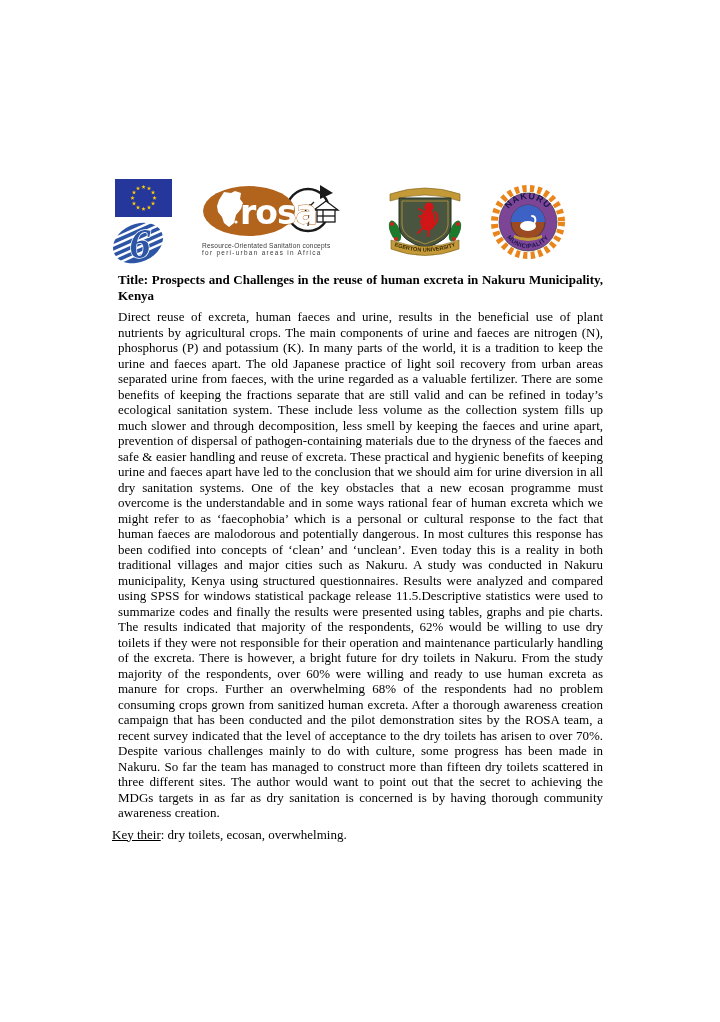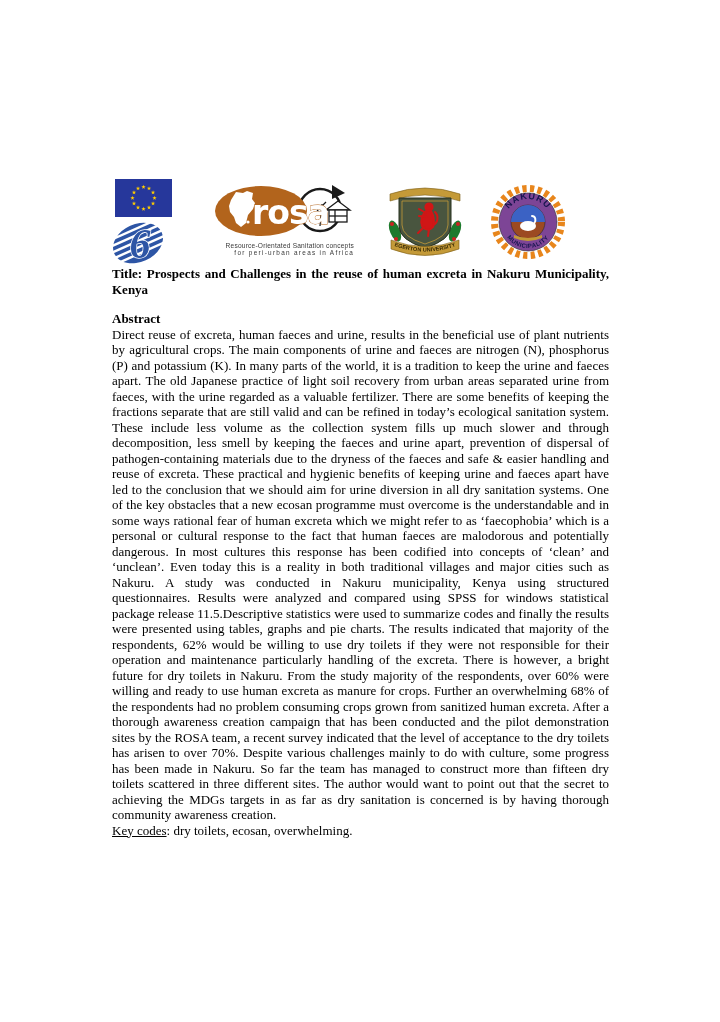--- a/index.html
+++ b/index.html
@@ -14,27 +14,27 @@
   .content{
     position:absolute;
     left:112px; top:178px;
     width:497px;
   }
   
   .logo-row{position:relative;height:88px;}
   .logo-eu{position:absolute;left:3px;top:1px;width:62px;height:88px;}
   .logo-eu .flag{display:block;}
   .logo-eu .fp6{display:block;margin-left:-6px;margin-top:1px;}
-  .logo-rosa{position:absolute;left:102px;top:6px;width:140px;text-align:right;}
+  .logo-rosa{position:absolute;left:90px;top:6px;width:140px;text-align:left;}
   .rosa-cap{font-family:"Liberation Sans", sans-serif;font-size:6.6px;line-height:7.4px;color:#3a3a3a;letter-spacing:.2px;white-space:nowrap;}
   .rosa-cap2{font-family:"Liberation Sans", sans-serif;font-size:6.4px;line-height:7.4px;color:#3a3a3a;letter-spacing:1.3px;white-space:nowrap;}
   .logo-egerton{position:absolute;left:270px;top:1px;}
   .logo-nakuru{position:absolute;left:377px;top:5px;}
   
-  .para{margin:0;font-size:13px;line-height:15.5px;text-align:justify;}
+  .para{margin:6px;font-size:13px;line-height:15.5px;text-align:justify;}
   .bold{font-weight:bold;}
   a.doclink{color:#0000cc;text-decoration:underline;}
   .abstract-head{margin:14px 0 0 0;font-size:13px;line-height:15.5px;font-weight:bold;text-align:left;}
   .keywords{margin:0;font-size:13px;line-height:15.5px;text-align:left;}
   .kw-label{text-decoration:underline;}
 </style>
 </head>
 <body>
 
 <div class="page">
@@ -168,20 +168,19 @@
             <textPath href="#nk-bottom" startOffset="50%" text-anchor="middle">MUNICIPALITY</textPath>
           </text>
         </svg>
       </div>
     </div>
 
     <p class="para bold">Title: Prospects and Challenges in the reuse of human excreta in Nakuru Municipality, Kenya</p>
 
 
 
-    <p class="abstract-head">Abstract</p>
 
     <p class="para">Direct reuse of excreta, human faeces and urine, results in the beneficial use of plant nutrients by agricultural crops. The main components of urine and faeces are nitrogen (N), phosphorus (P) and potassium (K). In many parts of the world, it is a tradition to keep the urine and faeces apart. The old Japanese practice of light soil recovery from urban areas separated urine from faeces, with the urine regarded as a valuable fertilizer. There are some benefits of keeping the fractions separate that are still valid and can be refined in today’s ecological sanitation system. These include less volume as the collection system fills up much slower and through decomposition, less smell by keeping the faeces and urine apart, prevention of dispersal of pathogen-containing materials due to the dryness of the faeces and safe &amp; easier handling and reuse of excreta. These practical and hygienic benefits of keeping urine and faeces apart have led to the conclusion that we should aim for urine diversion in all dry sanitation systems. One of the key obstacles that a new ecosan programme must overcome is the understandable and in some ways rational fear of human excreta which we might refer to as ‘faecophobia’ which is a personal or cultural response to the fact that human faeces are malodorous and potentially dangerous. In most cultures this response has been codified into concepts of ‘clean’ and ‘unclean’. Even today this is a reality in both traditional villages and major cities such as Nakuru. A study was conducted in Nakuru municipality, Kenya using structured questionnaires. Results were analyzed and compared using SPSS for windows statistical package release 11.5.Descriptive statistics were used to summarize codes and finally the results were presented using tables, graphs and pie charts. The results indicated that majority of the respondents, 62% would be willing to use dry toilets if they were not responsible for their operation and maintenance particularly handling of the excreta. There is however, a bright future for dry toilets in Nakuru. From the study majority of the respondents, over 60% were willing and ready to use human excreta as manure for crops. Further an overwhelming 68% of the respondents had no problem consuming crops grown from sanitized human excreta. After a thorough awareness creation campaign that has been conducted and the pilot demonstration sites by the ROSA team, a recent survey indicated that the level of acceptance to the dry toilets has arisen to over 70%. Despite various challenges mainly to do with culture, some progress has been made in Nakuru. So far the team has managed to construct more than fifteen dry toilets scattered in three different sites. The author would want to point out that the secret to achieving the MDGs targets in as far as dry sanitation is concerned is by having thorough community awareness creation.</p>
 
-    <p class="keywords"><span class="kw-label">Key codes</span><span>: dry toilets, ecosan, overwhelming.</span></p>
+    <p class="keywords"><span class="kw-label">Key their</span><span>: dry toilets, ecosan, overwhelming.</span></p>
 
   </div>
 </div>
 
 </body></html>

